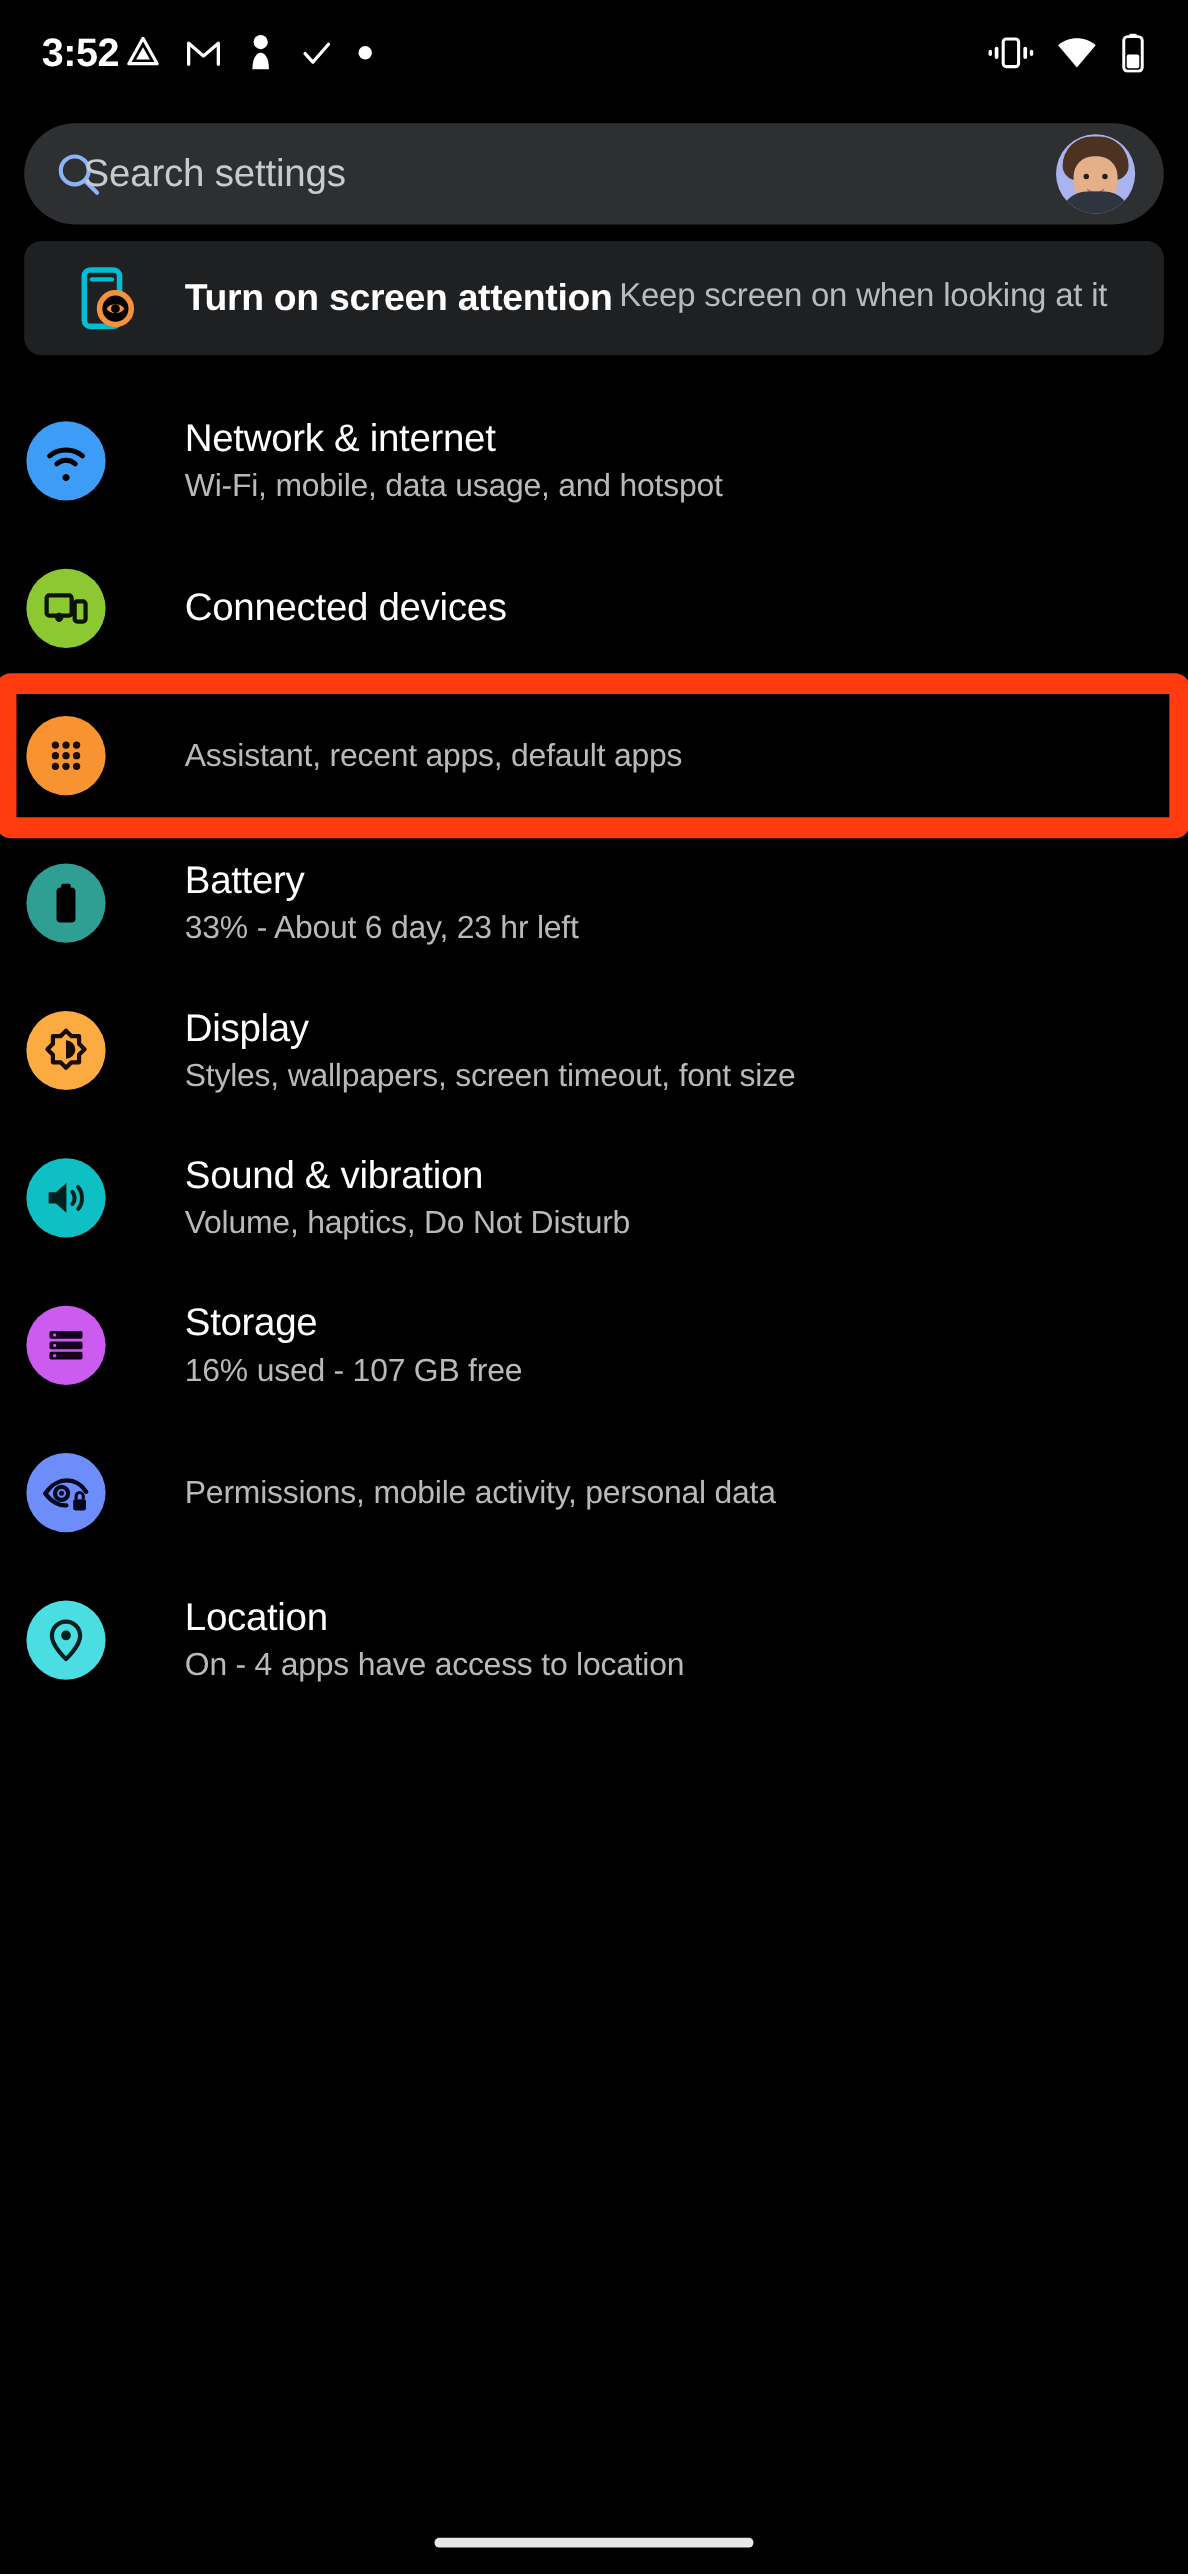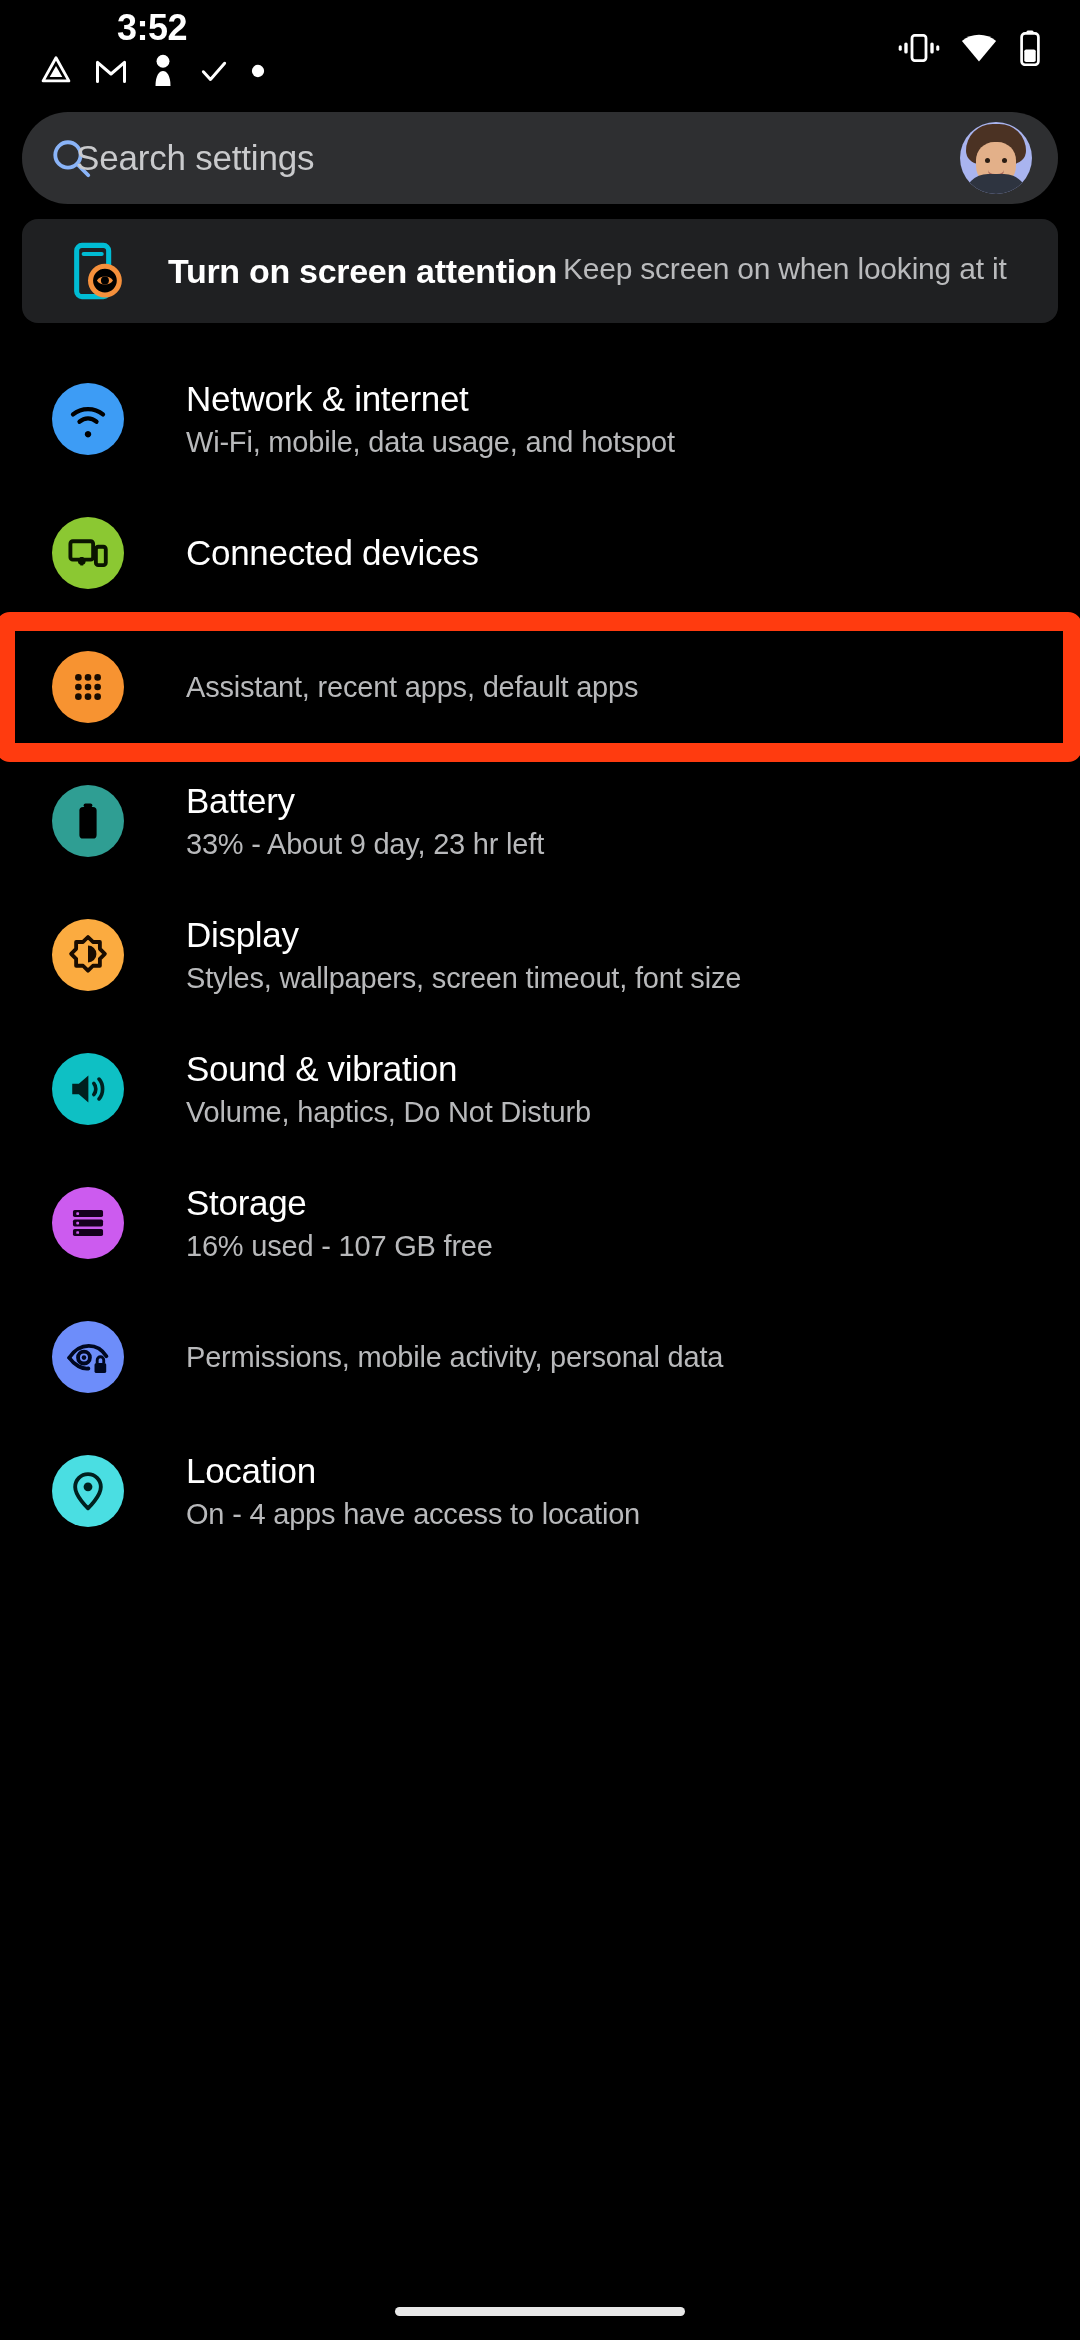--- a/index.html
+++ b/index.html
@@ -9,21 +9,21 @@
     font-family:"Liberation Sans", sans-serif;
     overflow:hidden;
   }
   #screen { position:relative; width:1080px; height:2340px; background:#000; }
 
   
   #statusbar {
     position:absolute; top:0; left:0; width:1080px; height:96px;
     display:flex; align-items:center; padding:0 38px;
   }
-  #sb-left { display:flex; align-items:center; gap:4px;flex-direction:column; }
+  #sb-left { display:flex; align-items:center; gap:4px; }
   #sb-time { color:#fff; font-size:36px; font-weight:700; letter-spacing:-0.5px; }
   #sb-icons { display:flex; align-items:center; gap:19px; }
   .sbi { display:block; }
   #sb-right { margin-left:auto; display:flex; align-items:center; gap:20px; }
 
   
   #searchbar {
     position:absolute; left:22px; top:112px;
     width:1036px; height:92px;
     background:#2e2f31; border-radius:46px;
@@ -60,21 +60,21 @@
   }
   #suggestion .sicon { width:64px; height:64px; flex:0 0 auto; }
   #suggestion .stext { margin-left:38px; display:flex; flex-direction:row; gap:6px; }
   .sug-title { color:#fff; font-size:34px; font-weight:700; letter-spacing:-0.3px; }
   .sug-sub   { color:#b9babc; font-size:30px; letter-spacing:-0.2px; }
 
   
   #list { position:absolute; left:0; top:352px; width:1080px; }
   .row {
     display:flex; align-items:center;
-    height:134px; padding-left:52px;
+    height:134px; padding-left:24px;gap:10px;
   }
   .row .circle {
     width:72px; height:72px; border-radius:50%;
     flex:0 0 auto; display:flex; align-items:center; justify-content:center;
   }
   .row .txt { margin-left:62px; display:flex; flex-direction:column; gap:7px; }
   .row-title { color:#fff; font-size:35px; letter-spacing:-0.3px; }
   .row-sub   { color:#b8b9bb; font-size:29px; letter-spacing:-0.2px; }
 
   
@@ -230,21 +230,21 @@
 
     <div class="row">
       <div class="circle" style="background:#2f9e93">
         <svg width="44" height="44" viewBox="0 0 24 24">
           <rect x="9.6" y="2.4" width="4.8" height="2.2" rx="1" fill="#000"></rect>
           <rect x="7.3" y="4.3" width="9.4" height="17.3" rx="2" fill="#000"></rect>
         </svg>
       </div>
       <div class="txt">
         <div class="row-title">Battery</div>
-        <div class="row-sub">33% - About 9 day, 23 hr left</div>
+        <div class="row-sub">33% - About 6 day, 23 hr left</div>
       </div>
     </div>
 
     <div class="row">
       <div class="circle" style="background:#fbab40">
         <svg width="46" height="46" viewBox="0 0 24 24">
           <path d="M12 2.6 l2.6 2.6 h3.6 v3.6 l2.6 2.6 -2.6 2.6 v3.6 h-3.6 L12 20.2 l-2.6 -2.6 H5.8 v-3.6 L3.2 11.4 5.8 8.8 V5.2 h3.6 Z" fill="none" stroke="#1a0c00" stroke-width="2" stroke-linejoin="round"></path>
           <path d="M12 7.1 a4.4 4.4 0 0 1 0 8.8 Z" fill="#1a0c00"></path>
         </svg>
       </div>

